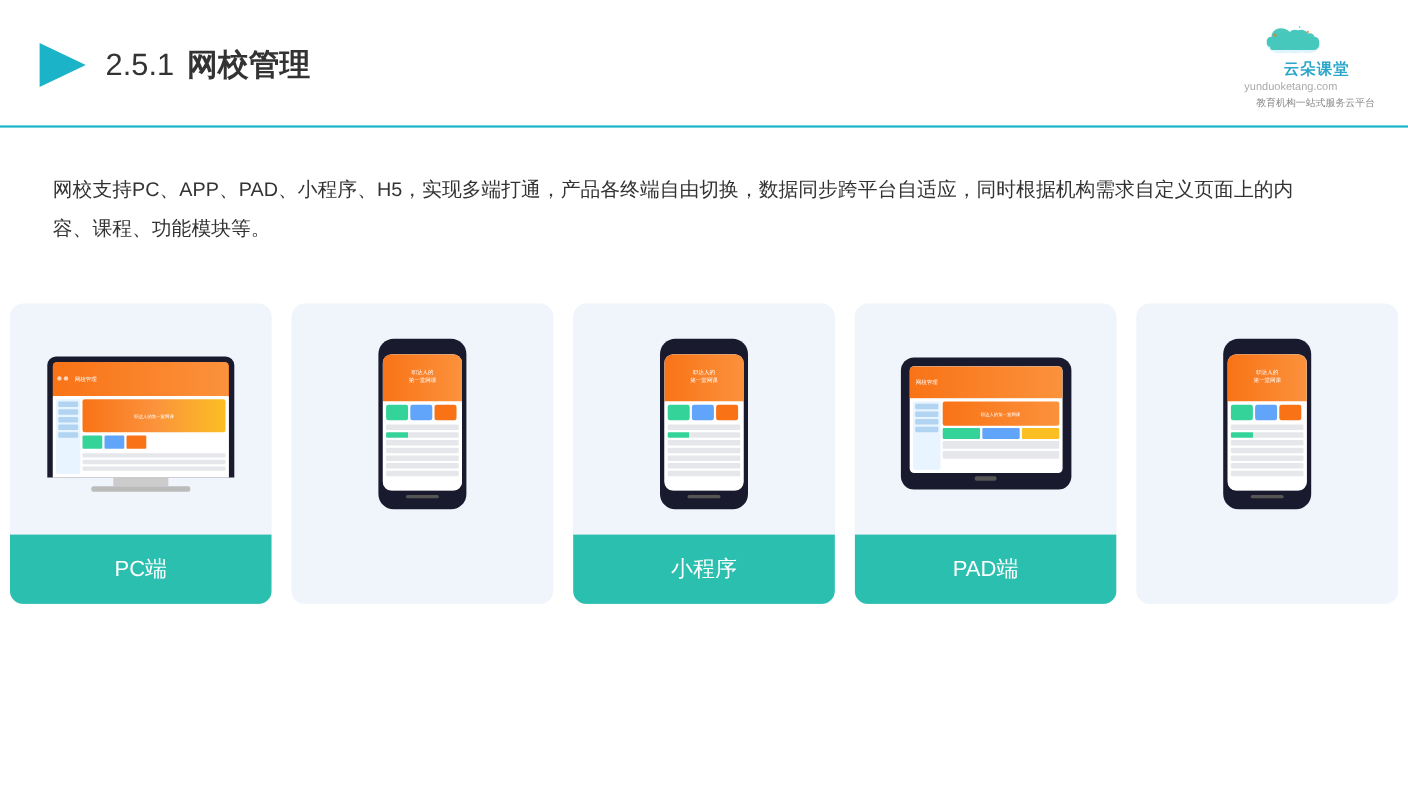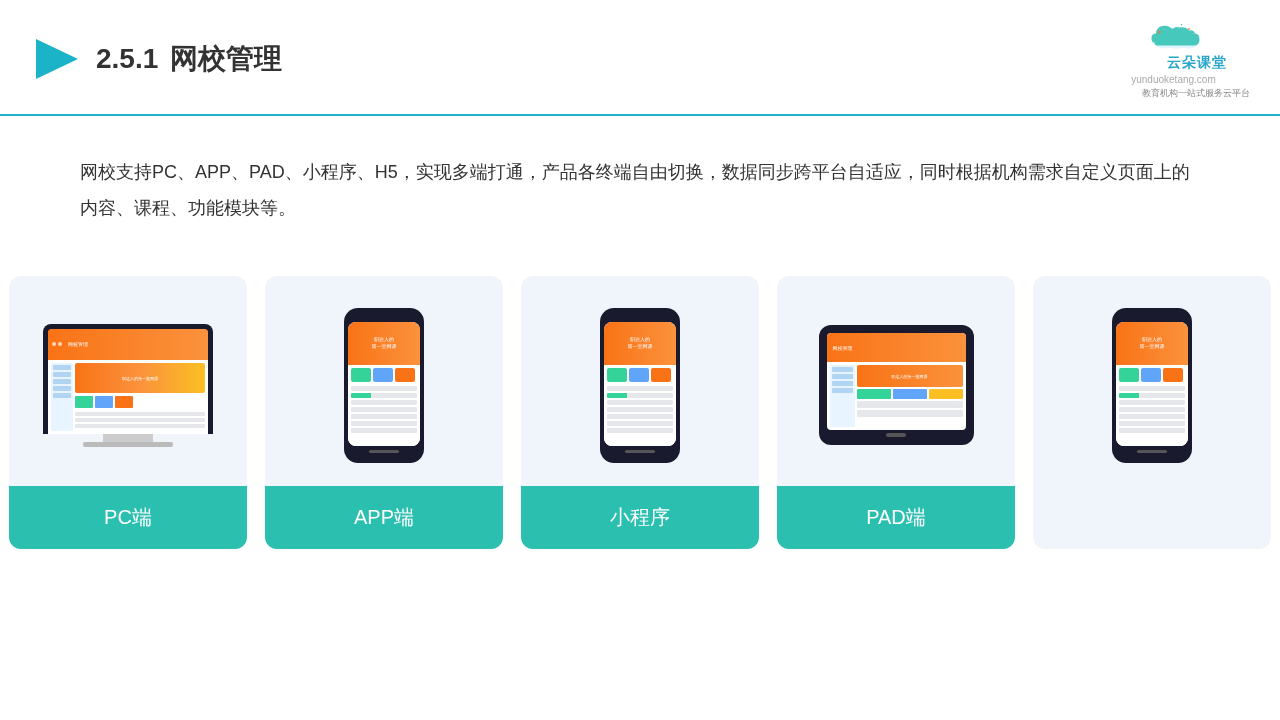--- a/index.html
+++ b/index.html
@@ -29,39 +29,39 @@
       width: 48px;
       height: 48px;
     }
     .title-text {
       font-size: 28px;
       font-weight: bold;
       color: #333;
     }
     .title-number {
       color: #333;
-      font-weight: bold;
+      font-weight: normal;
       margin-right: 4px;
     }
 
     
     .logo-area {
       display: flex;
       flex-direction: column;
       align-items: center;
       gap: 2px;
     }
     .logo-cloud {
       width: 60px;
       height: 34px;
     }
 
     
     .description {
-      padding: 38px 80px 20px 80px;
+      padding: 38px 80px 20px 48px;
       font-size: 18px;
       color: #333;
       line-height: 2;
     }
 
     
     .cards-container {
       display: flex;
       justify-content: center;
       gap: 18px;
@@ -413,21 +413,20 @@
             <div class="phone-content-row"></div>
             <div class="phone-content-row"></div>
             <div class="phone-content-row"></div>
             <div class="phone-content-row"></div>
             <div class="phone-content-row"></div>
           </div>
         </div>
         <div class="phone-home-indicator"></div>
       </div>
     </div>
-    <div class="card-label">APP端</div>
   </div>
 
   <div class="card">
     <div class="card-image-area">
       <div class="phone-outer thin">
         <div class="phone-notch"></div>
         <div class="phone-screen" style="border-radius:8px;margin-top:4px;">
           <div class="phone-screen-top">
             <div class="phone-screen-top-text">职达人的<br>第一堂网课</div>
           </div>

